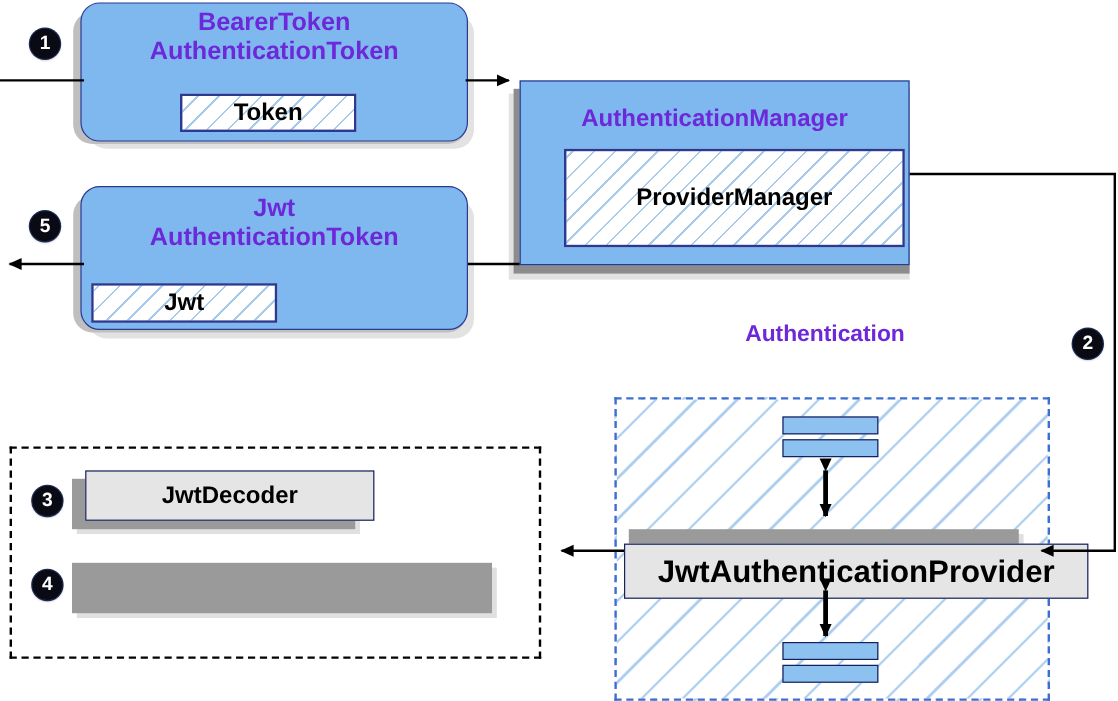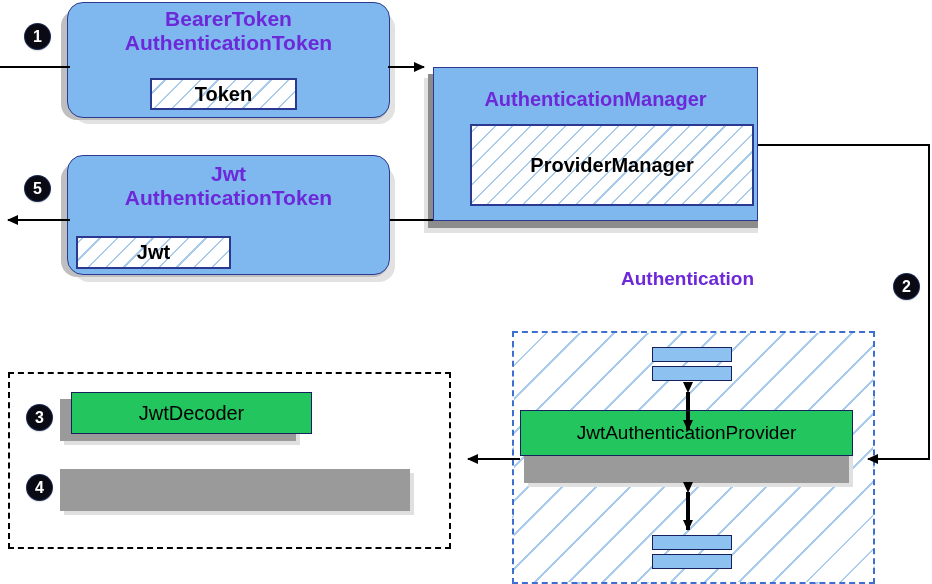--- a/index.html
+++ b/index.html
@@ -64,23 +64,23 @@
     background-image:repeating-linear-gradient(-45deg,
         rgba(255,255,255,0) 0px, rgba(255,255,255,0) 22px,
         #AACDEF 22px, #AACDEF 24px);
   }
 
   
   .minibar{background:#8CC1F0;border:1.5px solid #16205C;z-index:6;}
 
   
   .bar-node{
-    background:#22c55e;border:1.6px solid #16205C;box-sizing:border-box;z-index:6;
+    background:#e5e5e5;border:1.6px solid #16205C;box-sizing:border-box;z-index:6;
     display:flex;align-items:center;justify-content:center;
-    font-weight:normal;color:#000;
+    font-weight:bold;color:#000;
   }
   .bar-sh{background:#9A9A9A;z-index:4;}
   .bar-sh.light{background:#E0E0E0;z-index:3;}
 
   svg.lines{position:absolute;left:0;top:0;width:932px;height:584px;
             z-index:10;pointer-events:none;overflow:visible;}
 </style>
 </head>
 <body>
 
@@ -168,21 +168,21 @@
 
   <div class="title t19" style="left:565px;top:268px;width:245px;">Authentication</div>
 
   <div class="abs dash-blue" style="left:512px;top:331px;width:363px;height:253px;"></div>
 
   <div class="abs minibar" style="left:652px;top:347px;width:80px;height:15px;"></div>
   <div class="abs minibar" style="left:652px;top:366px;width:80px;height:15px;"></div>
 
   <div class="abs bar-sh light" style="left:528px;top:445px;width:325px;height:42px;"></div>
   <div class="abs bar-sh" style="left:524px;top:441px;width:325px;height:42px;"></div>
-  <div class="abs bar-node" style="left:520px;top:410px;width:333px;height:46px;font-size:19px;">JwtAuthenticationProvider</div>
+  <div class="abs bar-node" style="left:520px;top:453px;width:387px;height:46px;font-size:26px;">JwtAuthenticationProvider</div>
 
   <div class="abs minibar" style="left:652px;top:535px;width:80px;height:15px;"></div>
   <div class="abs minibar" style="left:652px;top:554px;width:80px;height:15px;"></div>
 
   <div class="abs dash-black" style="left:8px;top:372px;width:443px;height:177px;"></div>
 
   <div class="abs bar-sh light" style="left:64px;top:403px;width:236px;height:42px;"></div>
   <div class="abs bar-sh" style="left:60px;top:399px;width:236px;height:42px;"></div>
   <div class="abs bar-node" style="left:71px;top:392px;width:241px;height:42px;font-size:20px;">JwtDecoder</div>
 

